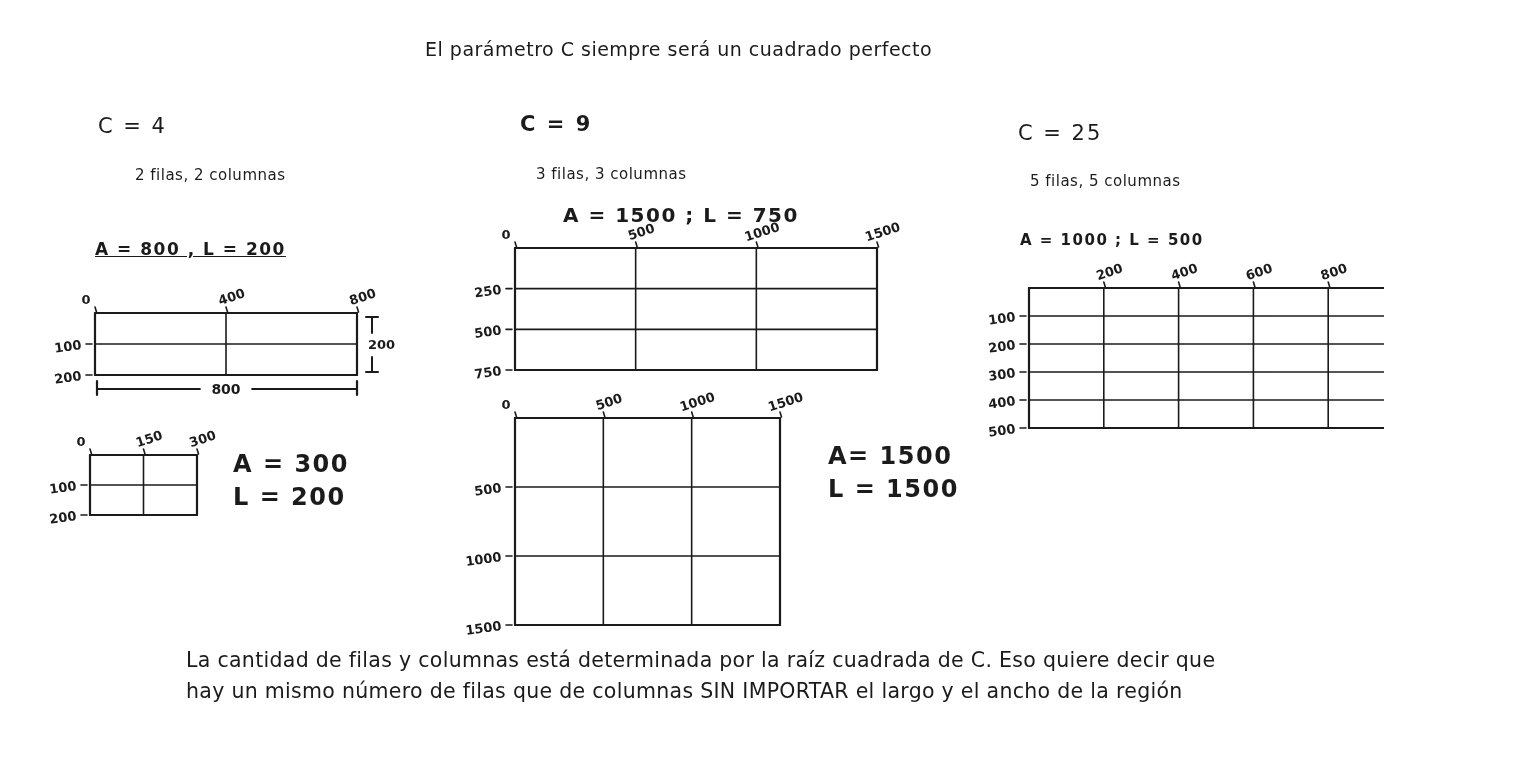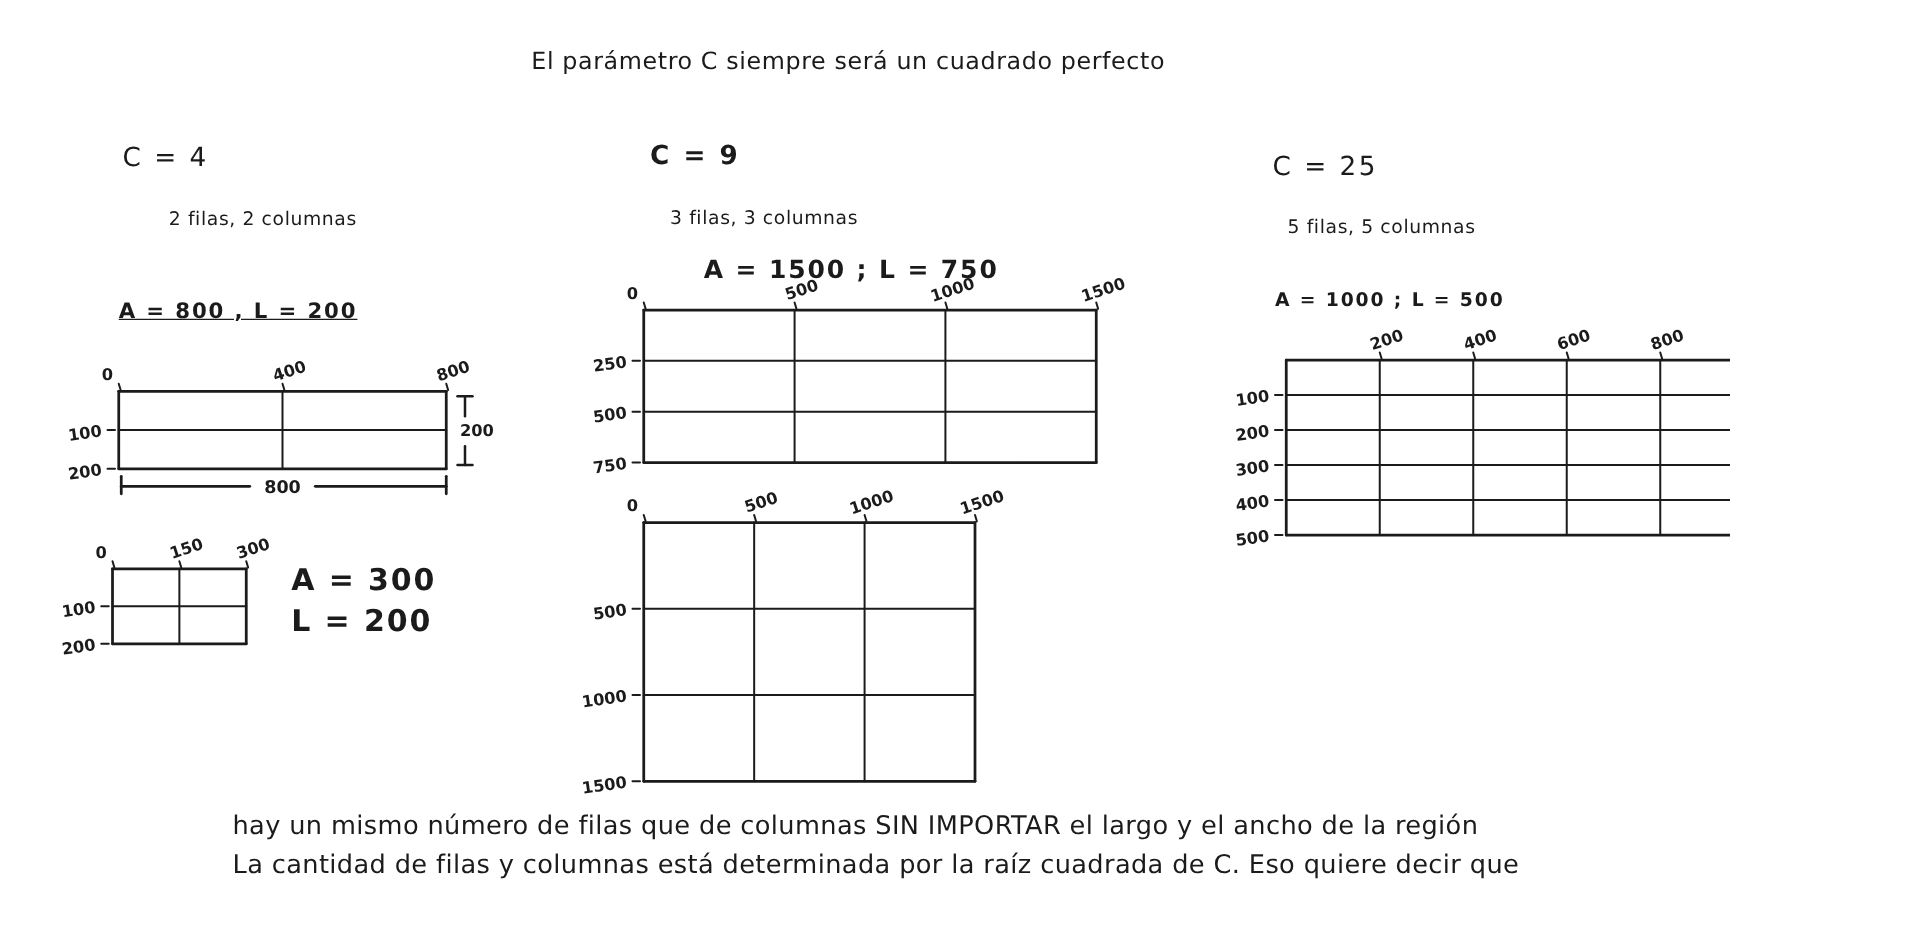--- a/index.html
+++ b/index.html
@@ -64,24 +64,28 @@
 
   <div class="abs c-label" style="left:1018px; top:121px;">C = 25</div>
   <div class="abs rows-cols" style="left:1030px; top:172px;">5 filas, 5 columnas</div>
   <div class="abs params" style="left:1020px; top:231px; font-size:15px;">A = 1000  ;   L = 500</div>
 
   <div class="abs side-text" style="left:233px; top:448px;">
     <div>A = 300</div>
     <div>L = 200</div>
   </div>
 
+  <div class="abs side-text" style="left:828px; top:440px;">
+    <div>A= 1500</div>
+    <div>L = 1500</div>
+  </div>
 
   <div class="abs footer" style="left:186px; top:645px;">
+    <div>La cantidad de filas y columnas está determinada por la raíz cuadrada de C. Eso quiere decir que</div>
     <div>hay un mismo número de filas que de columnas SIN IMPORTAR el largo y el ancho de la región</div>
-    <div>La cantidad de filas y columnas está determinada por la raíz cuadrada de C. Eso quiere decir que</div>
   </div>
 
   <svg id="grids" width="1532" height="757" viewBox="0 0 1532 757">
       <g>
         <line x1="95" y1="313" x2="357" y2="313" stroke="#1b1b1b" stroke-width="2.2" stroke-linecap="round"></line>
         <line x1="95" y1="375" x2="357" y2="375" stroke="#1b1b1b" stroke-width="2.2" stroke-linecap="round"></line>
         <line x1="95" y1="313" x2="95" y2="375" stroke="#1b1b1b" stroke-width="2.2" stroke-linecap="round"></line>
         <line x1="357" y1="313" x2="357" y2="375" stroke="#1b1b1b" stroke-width="2.2" stroke-linecap="round"></line>
         <line x1="226" y1="313" x2="226" y2="375" stroke="#1b1b1b" stroke-width="1.6" stroke-linecap="round"></line>
         <line x1="95" y1="344" x2="357" y2="344" stroke="#1b1b1b" stroke-width="1.6" stroke-linecap="round"></line>

